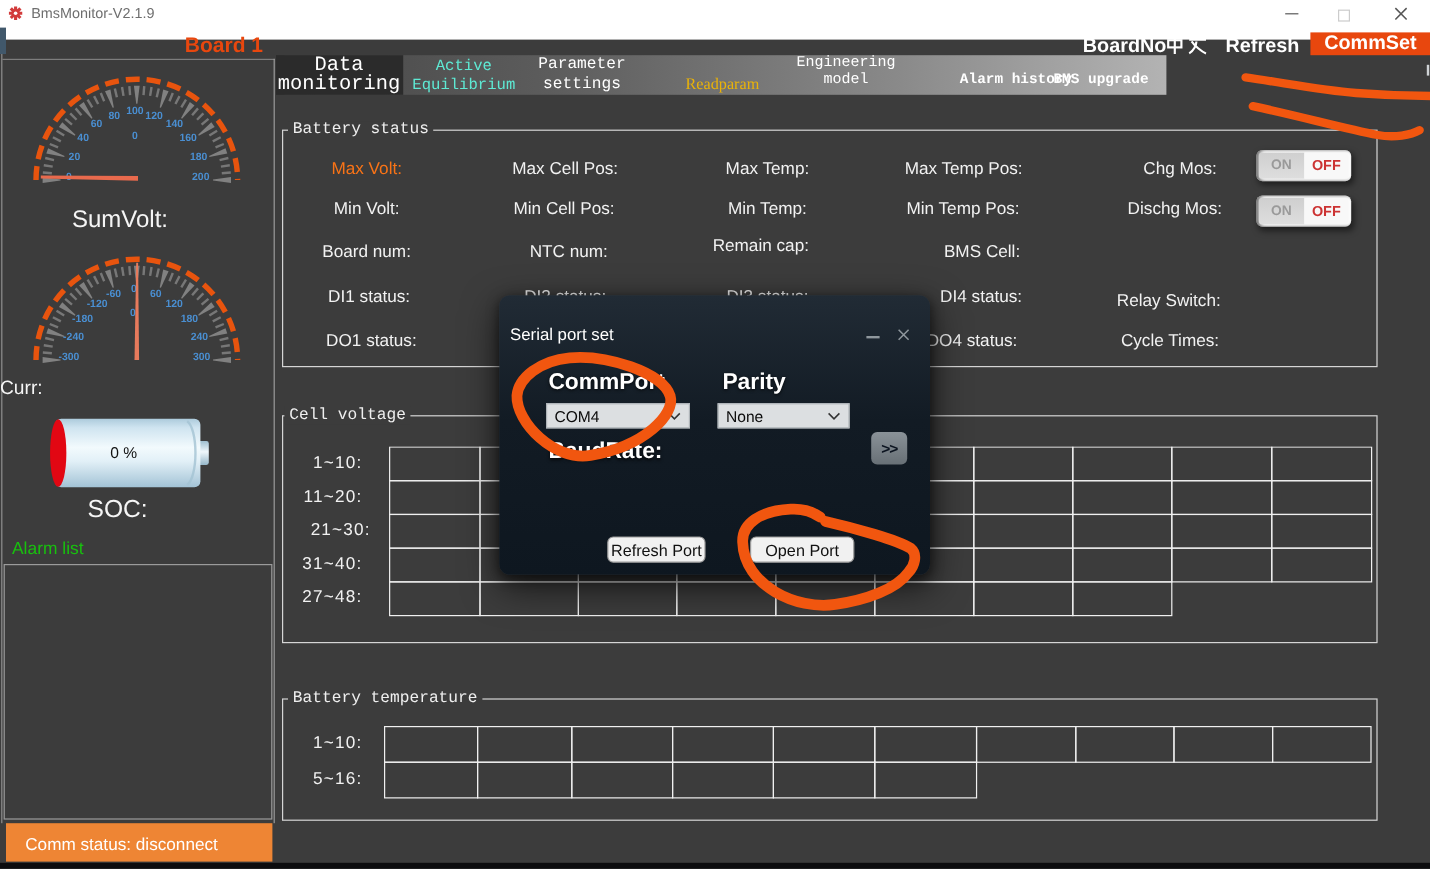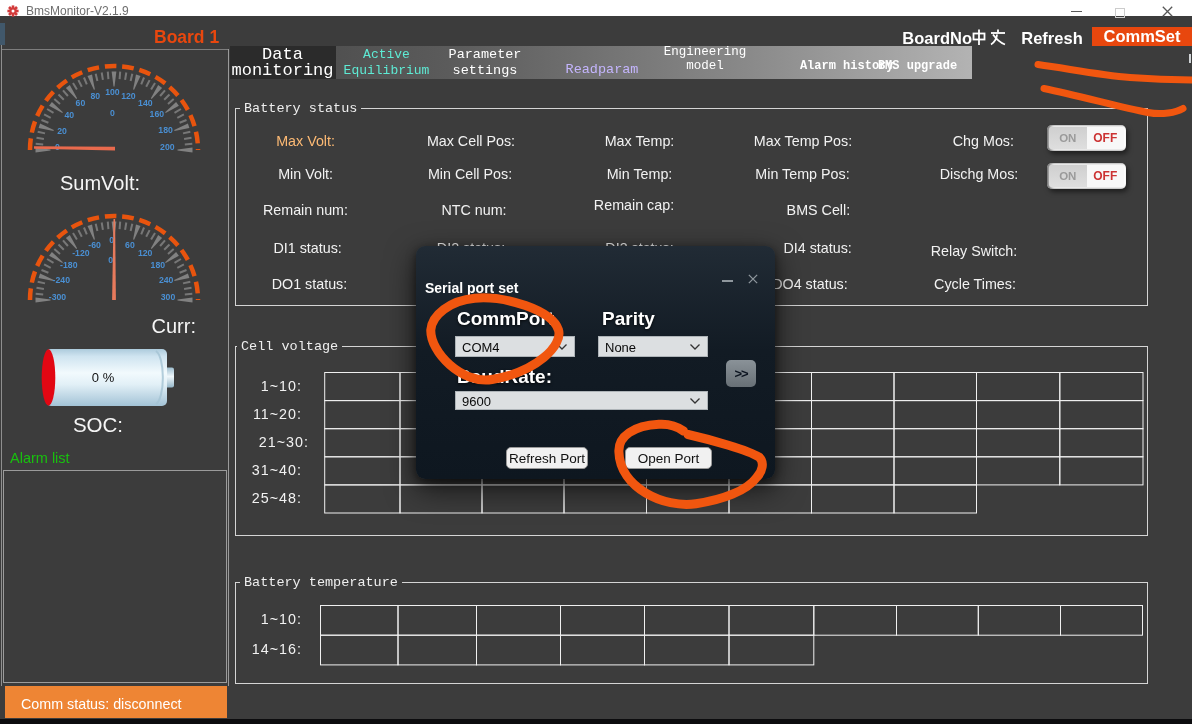--- a/index.html
+++ b/index.html
@@ -1,18 +1,18 @@
 <!DOCTYPE html>
 <html><head><meta charset="utf-8">
 <style>
 * { margin:0; padding:0; box-sizing:content-box; }
 body { width:1192px; height:724px; background:#3c3c3c; font-family:"Liberation Sans",sans-serif; overflow:hidden; position:relative; }
 </style></head>
 <body>
-<div style="position:absolute;left:0;top:0;width:1192px;height:16px;background:#fff">
+<div style="position:absolute;left:0;top:0;width:1192px;height:33px;background:#fff">
 <svg style="position:absolute;left:7px;top:5px" width="12" height="12" viewBox="0 0 12 12">
       <line x1="6" y1="6" x2="11.6" y2="6.0" stroke="#d23b3b" stroke-width="2.6"></line>
       <line x1="6" y1="6" x2="10.0" y2="10.0" stroke="#d23b3b" stroke-width="2.6"></line>
       <line x1="6" y1="6" x2="6.0" y2="11.6" stroke="#d23b3b" stroke-width="2.6"></line>
       <line x1="6" y1="6" x2="2.0" y2="10.0" stroke="#d23b3b" stroke-width="2.6"></line>
       <line x1="6" y1="6" x2="0.4" y2="6.0" stroke="#d23b3b" stroke-width="2.6"></line>
       <line x1="6" y1="6" x2="2.0" y2="2.0" stroke="#d23b3b" stroke-width="2.6"></line>
       <line x1="6" y1="6" x2="6.0" y2="0.4" stroke="#d23b3b" stroke-width="2.6"></line>
       <line x1="6" y1="6" x2="10.0" y2="2.0" stroke="#d23b3b" stroke-width="2.6"></line>
       <circle cx="6" cy="6" r="3.6" fill="#d23b3b"></circle>
@@ -40,21 +40,21 @@
 <path d="M25 5.5 C25 9 22.5 13.5 19 15.5 M21 5.5 C23.5 9 29 14 33 15.5" stroke-width="1.8"></path>
 </g>
   </svg>
 <div style="position:absolute;left:1002px;top:29px;width:100px;text-align:center;font-size:16.5px;font-weight:bold;color:#fff">Refresh</div>
 <div style="position:absolute;left:1092px;top:27px;width:100px;height:19px;background:#e8470e;display:flex;align-items:center;justify-content:center;font-size:16.5px;font-weight:bold;color:#fff">CommSet</div>
 <div style="position:absolute;left:237px;top:46px;width:735px;height:33px;background:linear-gradient(90deg,#474747 0%,#5c5c5c 30%,#8a8a8a 70%,#b3b3b3 100%)"></div>
 <div style="position:absolute;left:229.5px;top:46px;width:106.5px;height:33px;background:#2b2b2b"></div>
 <div style="position:absolute;left:202.5px;top:47px;width:160px;text-align:center;font-family:'Liberation Mono',monospace;font-size:17px;line-height:15.5px;color:#fff">Data<br>monitoring</div>
 <div style="position:absolute;left:306.5px;top:47px;width:160px;text-align:center;font-family:'Liberation Mono',monospace;font-size:13px;line-height:15.5px;color:#5eead4">Active<br>Equilibrium</div>
 <div style="position:absolute;left:405px;top:47px;width:160px;text-align:center;font-family:'Liberation Mono',monospace;font-size:13.5px;line-height:15.5px;color:#fff">Parameter<br>settings</div>
-<div style="position:absolute;left:522px;top:62px;width:160px;text-align:center;font-family:Liberation Mono, monospace;font-size:13.5px;font-weight:normal;color:#c4b5fd">Readparam</div>
+<div style="position:absolute;left:522px;top:62px;width:160px;text-align:center;font-family:Liberation Serif, serif;font-size:13.5px;font-weight:normal;color:#eab308">Readparam</div>
 <div style="position:absolute;left:625px;top:44.5px;width:160px;text-align:center;font-family:'Liberation Mono',monospace;font-size:12.5px;line-height:14.5px;color:#fff">Engineering<br>model</div>
 <div style="position:absolute;left:733.5px;top:58.5px;width:160px;text-align:right;font-family:'Liberation Mono',monospace;font-size:12px;font-weight:bold;color:#fff">Alarm history</div>
 <div style="position:absolute;left:837.5px;top:58.5px;width:160px;text-align:center;font-family:'Liberation Mono',monospace;font-size:12px;font-weight:bold;color:#fff">BMS upgrade</div>
 <svg style="position:absolute;left:19px;top:58px" width="190" height="97" viewBox="0 0 190 97">
     <polygon points="16.5,94.4 16.5,89.6 31.5,91.5 31.5,92.5" fill="#929292" opacity="0.8"></polygon>
     <line x1="16.7" y1="85.8" x2="24.2" y2="86.4" stroke="#8f8f8f" stroke-width="2" opacity="0.72"></line>
     <line x1="17.5" y1="79.7" x2="24.9" y2="80.9" stroke="#8f8f8f" stroke-width="2" opacity="0.72"></line>
     <line x1="18.7" y1="73.7" x2="26.0" y2="75.4" stroke="#8f8f8f" stroke-width="2" opacity="0.72"></line>
     <polygon points="19.6,70.0 21.1,65.5 34.8,71.9 34.5,72.9" fill="#929292" opacity="0.8"></polygon>
     <line x1="22.5" y1="62.0" x2="29.4" y2="64.8" stroke="#8f8f8f" stroke-width="2" opacity="0.72"></line>
@@ -181,44 +181,44 @@
 </linearGradient>
 </defs>
 <rect x="124" y="23.5" width="10" height="20" rx="2" fill="url(#tg1)"></rect>
 <rect x="6" y="5" width="121" height="57" rx="5" fill="url(#bg1)"></rect>
 <path d="M 116 7 A 8.5 27 0 0 1 116 60" fill="none" stroke="#a4c3d3" stroke-width="2" opacity="0.8"></path>
 <ellipse cx="8.5" cy="33.5" rx="6.8" ry="28.2" fill="#e20713"></ellipse>
 
 <text x="63" y="38" font-size="13" fill="#111" text-anchor="middle" font-family="Liberation Sans, sans-serif">0 %</text>
 </svg>
 <div style="position:absolute;left:0;top:172px;left:2px;width:196px;text-align:center;font-size:20px;color:#f5f5f5">SumVolt:</div>
-<div style="position:absolute;left:0;top:315px;width:196px;text-align:right;font-size:20px;color:#f5f5f5">Curr:</div>
+<div style="position:absolute;left:0;top:315px;width:196px;text-align:left;font-size:16px;color:#f5f5f5">Curr:</div>
 <div style="position:absolute;left:0;top:412.5px;width:196px;text-align:center;font-size:20.5px;color:#f5f5f5">SOC:</div>
 <div style="position:absolute;left:10px;top:450px;font-size:14.5px;color:#18c00e">Alarm list</div>
 <div style="position:absolute;left:3px;top:470px;width:224px;height:213px;border:1px solid #9b9b9b;box-sizing:border-box"></div>
 <div style="position:absolute;left:5px;top:686px;width:222px;height:32px;background:#ee8534"></div>
 <div style="position:absolute;left:21px;top:696px;font-size:14.3px;color:#fff">Comm status: disconnect</div>
 <div style="position:absolute;left:0;top:718.5px;width:1192px;height:5.5px;background:#0c0c0e"></div>
 <div style="position:absolute;left:234.5px;top:107.5px;width:911px;height:196px;border:1px solid #d5d5d5"></div>
 <div style="position:absolute;left:240px;top:100.5px;background:#3c3c3c;padding:0 4px;font-family:'Liberation Mono',monospace;font-size:13.5px;color:#efefef;white-space:pre">Battery status</div>
 <div style="position:absolute;left:234.5px;top:346px;width:911px;height:187.5px;border:1px solid #d5d5d5"></div>
 <div style="position:absolute;left:237px;top:339px;background:#3c3c3c;padding:0 4px;font-family:'Liberation Mono',monospace;font-size:13.5px;color:#efefef;white-space:pre">Cell voltage</div>
 <div style="position:absolute;left:234.5px;top:582px;width:911px;height:99.5px;border:1px solid #d5d5d5"></div>
 <div style="position:absolute;left:240px;top:575px;background:#3c3c3c;padding:0 4px;font-family:'Liberation Mono',monospace;font-size:13.5px;color:#efefef;white-space:pre">Battery temperature</div>
-<div style="position:absolute;left:215.60000000000002px;top:132.6px;width:180px;text-align:center;font-size:14.3px;color:#fdba74">Max Volt:</div>
+<div style="position:absolute;left:215.60000000000002px;top:132.6px;width:180px;text-align:center;font-size:14.3px;color:#f97316">Max Volt:</div>
 <div style="position:absolute;left:381px;top:132.6px;width:180px;text-align:center;font-size:14.3px;color:#f2f2f2">Max Cell Pos:</div>
 <div style="position:absolute;left:549.5px;top:132.6px;width:180px;text-align:center;font-size:14.3px;color:#f2f2f2">Max Temp:</div>
 <div style="position:absolute;left:713px;top:132.6px;width:180px;text-align:center;font-size:14.3px;color:#f2f2f2">Max Temp Pos:</div>
 <div style="position:absolute;left:893.4px;top:132.6px;width:180px;text-align:center;font-size:14.3px;color:#f2f2f2">Chg Mos:</div>
 <div style="position:absolute;left:215.60000000000002px;top:166px;width:180px;text-align:center;font-size:14.3px;color:#f2f2f2">Min Volt:</div>
 <div style="position:absolute;left:380px;top:166px;width:180px;text-align:center;font-size:14.3px;color:#f2f2f2">Min Cell Pos:</div>
 <div style="position:absolute;left:549.5px;top:166px;width:180px;text-align:center;font-size:14.3px;color:#f2f2f2">Min Temp:</div>
 <div style="position:absolute;left:712.5px;top:166px;width:180px;text-align:center;font-size:14.3px;color:#f2f2f2">Min Temp Pos:</div>
 <div style="position:absolute;left:889px;top:166px;width:180px;text-align:center;font-size:14.3px;color:#f2f2f2">Dischg Mos:</div>
-<div style="position:absolute;left:215.5px;top:202px;width:180px;text-align:center;font-size:14.3px;color:#f2f2f2">Remain num:</div>
+<div style="position:absolute;left:215.5px;top:202px;width:180px;text-align:center;font-size:14.3px;color:#f2f2f2">Board num:</div>
 <div style="position:absolute;left:384px;top:202px;width:180px;text-align:center;font-size:14.3px;color:#f2f2f2">NTC num:</div>
 <div style="position:absolute;left:544px;top:197.4px;width:180px;text-align:center;font-size:14.3px;color:#f2f2f2">Remain cap:</div>
 <div style="position:absolute;left:728.4px;top:202px;width:180px;text-align:center;font-size:14.3px;color:#f2f2f2">BMS Cell:</div>
 <div style="position:absolute;left:217.60000000000002px;top:239.5px;width:180px;text-align:center;font-size:14.3px;color:#f2f2f2">DI1 status:</div>
 <div style="position:absolute;left:381px;top:239.5px;width:180px;text-align:center;font-size:14.3px;color:#f2f2f2">DI2 status:</div>
 <div style="position:absolute;left:549.5px;top:239.5px;width:180px;text-align:center;font-size:14.3px;color:#f2f2f2">DI3 status:</div>
 <div style="position:absolute;left:727.6px;top:239.5px;width:180px;text-align:center;font-size:14.3px;color:#f2f2f2">DI4 status:</div>
 <div style="position:absolute;left:884px;top:243px;width:180px;text-align:center;font-size:14.3px;color:#f2f2f2">Relay Switch:</div>
 <div style="position:absolute;left:219.5px;top:275.5px;width:180px;text-align:center;font-size:14.3px;color:#f2f2f2">DO1 status:</div>
 <div style="position:absolute;left:381px;top:275.5px;width:180px;text-align:center;font-size:14.3px;color:#f2f2f2">DO2 status:</div>
@@ -285,68 +285,62 @@
     <rect x="240.0" y="112.9" width="82.5" height="28.1" fill="none" stroke="#f0f0f0" stroke-width="1"></rect>
     <rect x="322.5" y="112.9" width="82.5" height="28.1" fill="none" stroke="#f0f0f0" stroke-width="1"></rect>
     <rect x="405.0" y="112.9" width="82.5" height="28.1" fill="none" stroke="#f0f0f0" stroke-width="1"></rect>
     <rect x="487.5" y="112.9" width="82.5" height="28.1" fill="none" stroke="#f0f0f0" stroke-width="1"></rect>
     <rect x="570.0" y="112.9" width="82.5" height="28.1" fill="none" stroke="#f0f0f0" stroke-width="1"></rect>
   </svg>
 <div style="position:absolute;left:182px;top:377.5px;width:120px;text-align:right;font-size:14.3px;letter-spacing:1.0px;color:#f2f2f2">1~10:</div>
 <div style="position:absolute;left:182px;top:405.7px;width:120px;text-align:right;font-size:14.3px;letter-spacing:1.0px;color:#f2f2f2">11~20:</div>
 <div style="position:absolute;left:189px;top:433.8px;width:120px;text-align:right;font-size:14.3px;letter-spacing:1.0px;color:#f2f2f2">21~30:</div>
 <div style="position:absolute;left:182px;top:461.9px;width:120px;text-align:right;font-size:14.3px;letter-spacing:1.0px;color:#f2f2f2">31~40:</div>
-<div style="position:absolute;left:182px;top:490.0px;width:120px;text-align:right;font-size:14.3px;letter-spacing:1.0px;color:#f2f2f2">25~48:</div>
+<div style="position:absolute;left:182px;top:490.0px;width:120px;text-align:right;font-size:14.3px;letter-spacing:1.0px;color:#f2f2f2">27~48:</div>
 <svg style="position:absolute;left:320px;top:605px" width="825" height="61" viewBox="0 0 825 61">
     <rect x="0.5" y="0.5" width="77.5" height="29.7" fill="none" stroke="#f0f0f0" stroke-width="1"></rect>
     <rect x="78.0" y="0.5" width="78.5" height="29.7" fill="none" stroke="#f0f0f0" stroke-width="1"></rect>
     <rect x="156.5" y="0.5" width="84.0" height="29.7" fill="none" stroke="#f0f0f0" stroke-width="1"></rect>
     <rect x="240.5" y="0.5" width="84.0" height="29.7" fill="none" stroke="#f0f0f0" stroke-width="1"></rect>
     <rect x="324.5" y="0.5" width="84.5" height="29.7" fill="none" stroke="#f0f0f0" stroke-width="1"></rect>
     <rect x="409.0" y="0.5" width="84.8" height="29.7" fill="none" stroke="#f0f0f0" stroke-width="1"></rect>
     <rect x="493.8" y="0.5" width="82.7" height="29.7" fill="none" stroke="#f0f0f0" stroke-width="1"></rect>
     <rect x="576.5" y="0.5" width="81.8" height="29.7" fill="none" stroke="#f0f0f0" stroke-width="1"></rect>
     <rect x="658.3" y="0.5" width="82.2" height="29.7" fill="none" stroke="#f0f0f0" stroke-width="1"></rect>
     <rect x="740.5" y="0.5" width="82.0" height="29.7" fill="none" stroke="#f0f0f0" stroke-width="1"></rect>
     <rect x="0.5" y="30.2" width="77.5" height="29.7" fill="none" stroke="#f0f0f0" stroke-width="1"></rect>
     <rect x="78.0" y="30.2" width="78.5" height="29.7" fill="none" stroke="#f0f0f0" stroke-width="1"></rect>
     <rect x="156.5" y="30.2" width="84.0" height="29.7" fill="none" stroke="#f0f0f0" stroke-width="1"></rect>
     <rect x="240.5" y="30.2" width="84.0" height="29.7" fill="none" stroke="#f0f0f0" stroke-width="1"></rect>
     <rect x="324.5" y="30.2" width="84.5" height="29.7" fill="none" stroke="#f0f0f0" stroke-width="1"></rect>
     <rect x="409.0" y="30.2" width="84.8" height="29.7" fill="none" stroke="#f0f0f0" stroke-width="1"></rect>
   </svg>
 <div style="position:absolute;left:182px;top:611px;width:120px;text-align:right;font-size:14.3px;letter-spacing:1.0px;color:#f2f2f2">1~10:</div>
-<div style="position:absolute;left:182px;top:640.8px;width:120px;text-align:right;font-size:14.3px;letter-spacing:1.0px;color:#f2f2f2">14~16:</div>
+<div style="position:absolute;left:182px;top:640.8px;width:120px;text-align:right;font-size:14.3px;letter-spacing:1.0px;color:#f2f2f2">5~16:</div>
 <div style="position:absolute;left:416px;top:246px;width:359px;height:233px;background:linear-gradient(#212b35,#121b24 45%,#0e1720);border-radius:9px;box-shadow:0 10px 30px rgba(0,0,0,0.65),0 3px 10px rgba(0,0,0,0.5);z-index:20">
-<div style="position:absolute;left:9px;top:34px;font-size:14px;font-weight:bold;color:#fff">Serial port set</div>
+<div style="position:absolute;left:9px;top:24px;font-size:14px;font-weight:normal;color:#fff">Serial port set</div>
 <div style="position:absolute;left:306px;top:34px;width:11px;border-top:2px solid #8f979d"></div>
 <svg style="position:absolute;left:331px;top:27px" width="12" height="12" viewBox="0 0 13 13">
       <path d="M2 2 L11 11 M11 2 L2 11" stroke="#8f979d" stroke-width="1.4"></path>
     </svg>
 <div style="position:absolute;left:41px;top:61.5px;font-size:19px;font-weight:bold;color:#fff;text-shadow:0 1px 3px rgba(0,0,0,0.8)">CommPort</div>
 <div style="position:absolute;left:186px;top:61.5px;font-size:19px;font-weight:bold;color:#fff;text-shadow:0 1px 3px rgba(0,0,0,0.8)">Parity</div>
 <div style="position:absolute;left:39px;top:90px;width:120px;height:21px;background:#dcdfe1;border:1px solid #aeb4b8;box-sizing:border-box">
       <div style="position:absolute;left:6px;top:50%;transform:translateY(-50%);font-size:13px;color:#0a0a0a">COM4</div>
       <svg width="12" height="8" viewBox="0 0 12 8" style="position:absolute;right:6px;top:50%;margin-top:-4px">
         <polyline points="1.5,1.5 6,6 10.5,1.5" fill="none" stroke="#333" stroke-width="1.3"></polyline>
       </svg>
     </div>
 <div style="position:absolute;left:182px;top:90px;width:110px;height:21px;background:#dcdfe1;border:1px solid #aeb4b8;box-sizing:border-box">
       <div style="position:absolute;left:6px;top:50%;transform:translateY(-50%);font-size:13px;color:#0a0a0a">None</div>
       <svg width="12" height="8" viewBox="0 0 12 8" style="position:absolute;right:6px;top:50%;margin-top:-4px">
         <polyline points="1.5,1.5 6,6 10.5,1.5" fill="none" stroke="#333" stroke-width="1.3"></polyline>
       </svg>
     </div>
 <div style="position:absolute;left:41px;top:120px;font-size:19px;font-weight:bold;color:#fff;text-shadow:0 1px 3px rgba(0,0,0,0.8)">BaudRate:</div>
-<div style="position:absolute;left:39px;top:145px;width:253px;height:19px;background:#dcdfe1;border:1px solid #aeb4b8;box-sizing:border-box">
-      <div style="position:absolute;left:6px;top:50%;transform:translateY(-50%);font-size:13px;color:#0a0a0a">9600</div>
-      <svg width="12" height="8" viewBox="0 0 12 8" style="position:absolute;right:6px;top:50%;margin-top:-4px">
-        <polyline points="1.5,1.5 6,6 10.5,1.5" fill="none" stroke="#333" stroke-width="1.3"></polyline>
-      </svg>
-    </div>
 <div style="position:absolute;left:310px;top:114px;width:30px;height:27px;background:linear-gradient(#8a9298,#687076);border-radius:5px;display:flex;align-items:center;justify-content:center;font-size:13px;font-weight:bold;color:#0c1420;letter-spacing:-1px">&gt;&gt;</div>
 <div style="position:absolute;left:90px;top:201px;width:82px;height:22px;background:#f1f1f1;border:1px solid #999;border-radius:5px;display:flex;align-items:center;justify-content:center;font-size:13.5px;color:#111;box-sizing:border-box">Refresh Port</div>
 <div style="position:absolute;left:209px;top:201px;width:87px;height:22px;background:#f1f1f1;border:1px solid #999;border-radius:5px;display:flex;align-items:center;justify-content:center;font-size:13.5px;color:#111;box-sizing:border-box">Open Port</div>
 </div>
 <svg style="position:absolute;left:0;top:0;z-index:30;pointer-events:none" width="1192" height="724" viewBox="0 0 1192 724">
 <g fill="none" stroke="#f1560f" stroke-width="6" stroke-linecap="round">
 <path d="M 430.8 329.8 C 432 315 450 300.5 474.7 298.2 C 505 295.5 552 310 558.5 330 C 563 345 537 372 492 379.5 C 462 384.5 430 352 430.8 329.8 Z" stroke-width="9"></path>
 <path d="M 688 434.5 C 712 440 748 450 759 457 C 765 462 762 472 757 477 C 747 491 722 500 696 503.7 C 664 508.5 620 488 618.9 452 C 618 436 634 425.6 658.9 424.3 C 669 423.7 678 427 683.5 431" stroke-width="9"></path>
 <path d="M 1038 64.5 C 1070 69 1100 75 1130 77.5 C 1155 79.5 1180 80 1194 80" stroke-width="7"></path>
 <path d="M 1044 88.5 C 1080 96 1120 107 1148 112.5 C 1162 115.2 1176 112.5 1183 108.5" stroke-width="7"></path>

